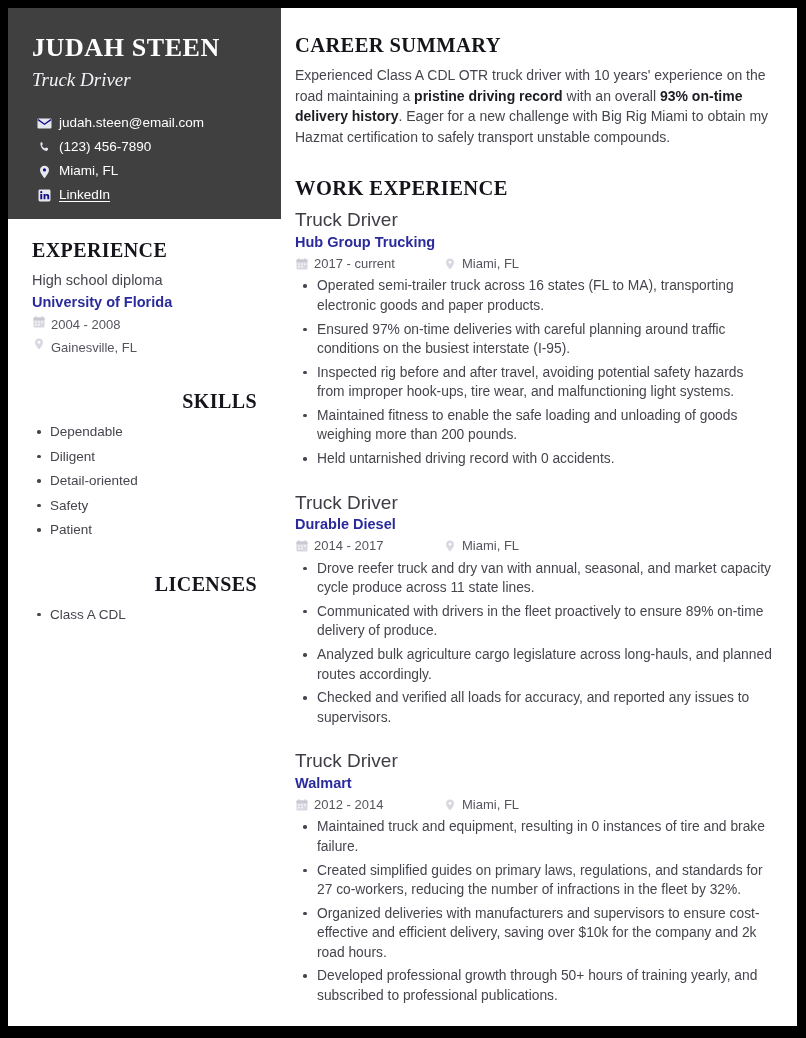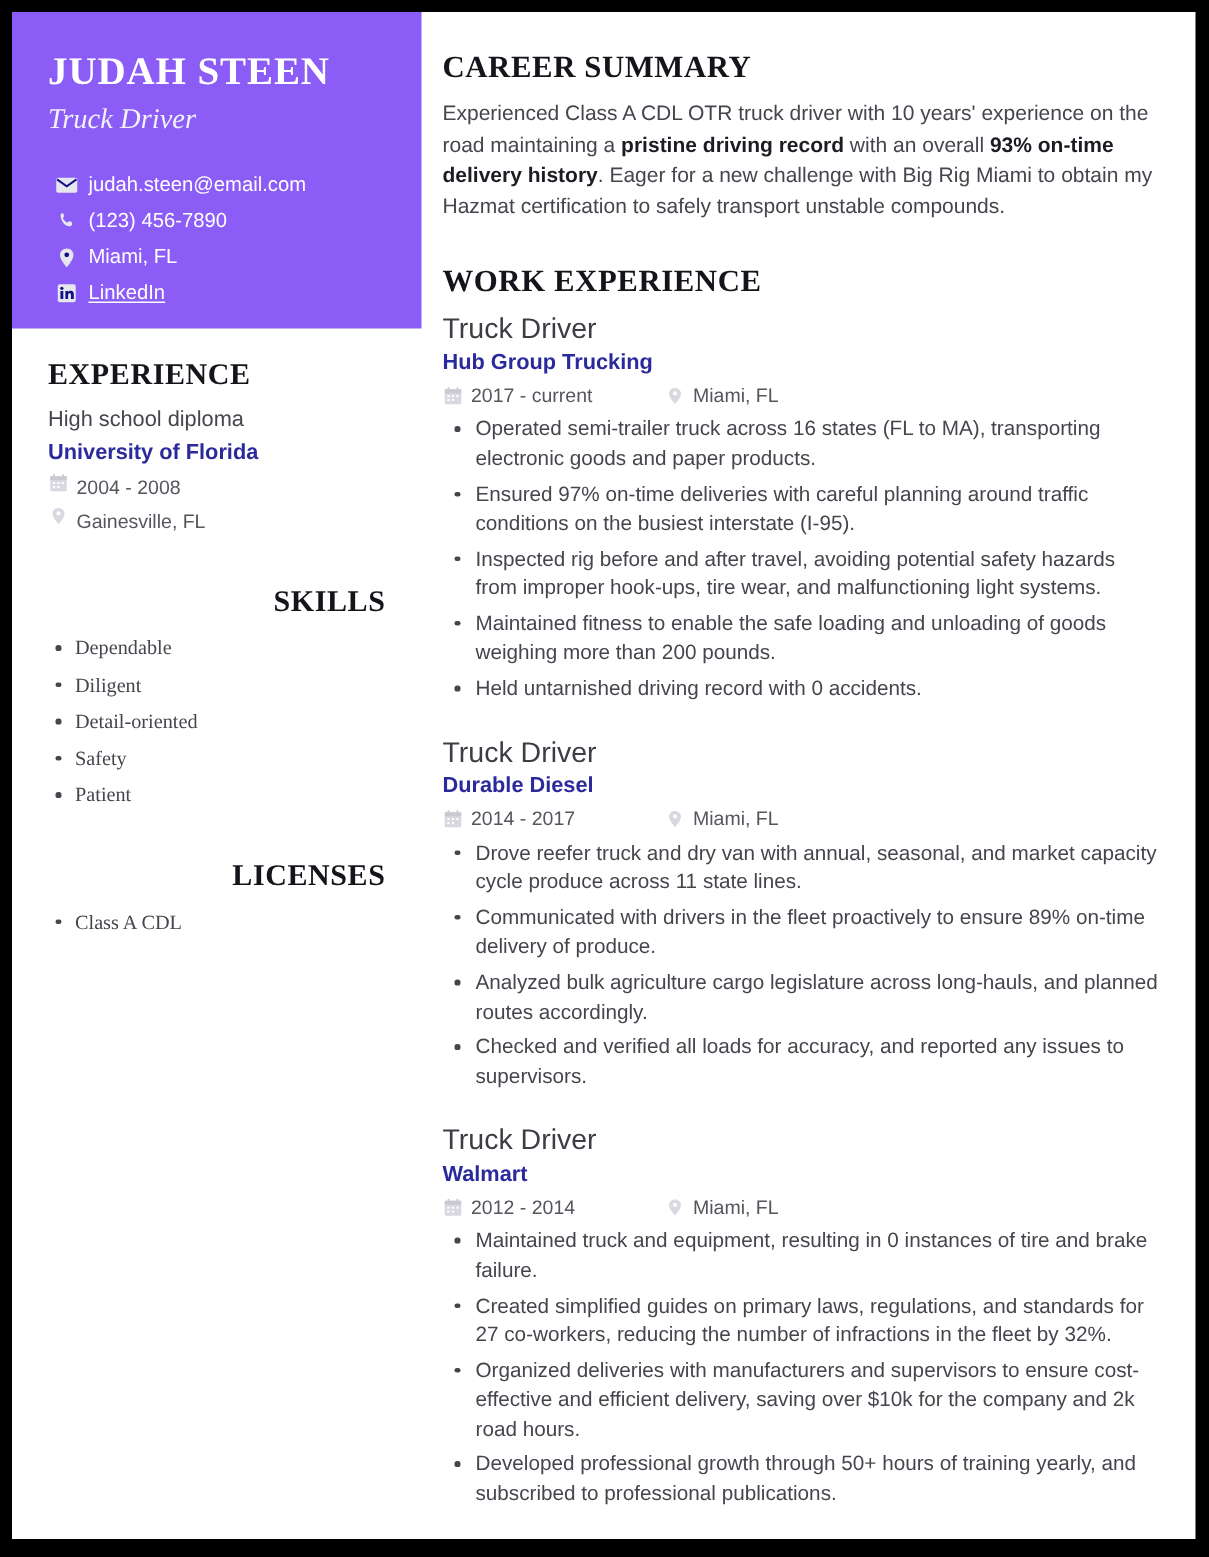--- a/index.html
+++ b/index.html
@@ -42,21 +42,21 @@
     position: absolute;
     left: 287px;
     top: 0;
     width: 478px;
     box-sizing: border-box;
     padding-top: 26px;
   }
   
   .header-block {
     position: relative;
-    background: #8b5cf6;
+    background: #404040;
     padding: 26px 24px 22px 24px;
     box-sizing: border-box;
     height: 211px;
   }
   .name {
     font-family: "Liberation Serif", serif;
     font-weight: bold;
     color: #ffffff;
     font-size: 26px;
     letter-spacing: 0.6px;
@@ -149,21 +149,20 @@
     margin: 0;
     padding: 0;
   }
   .plain-list li {
     position: relative;
     color: #45454d;
     font-size: 13.5px;
     line-height: 1.45;
     padding-left: 18px;
     margin-bottom: 5px;
-    font-family: Liberation Serif, serif;
   }
   .plain-list li::before {
     content: "";
     position: absolute;
     left: 5px;
     top: 8px;
     width: 3.5px;
     height: 3.5px;
     border-radius: 50%;
     background: #45454d;

